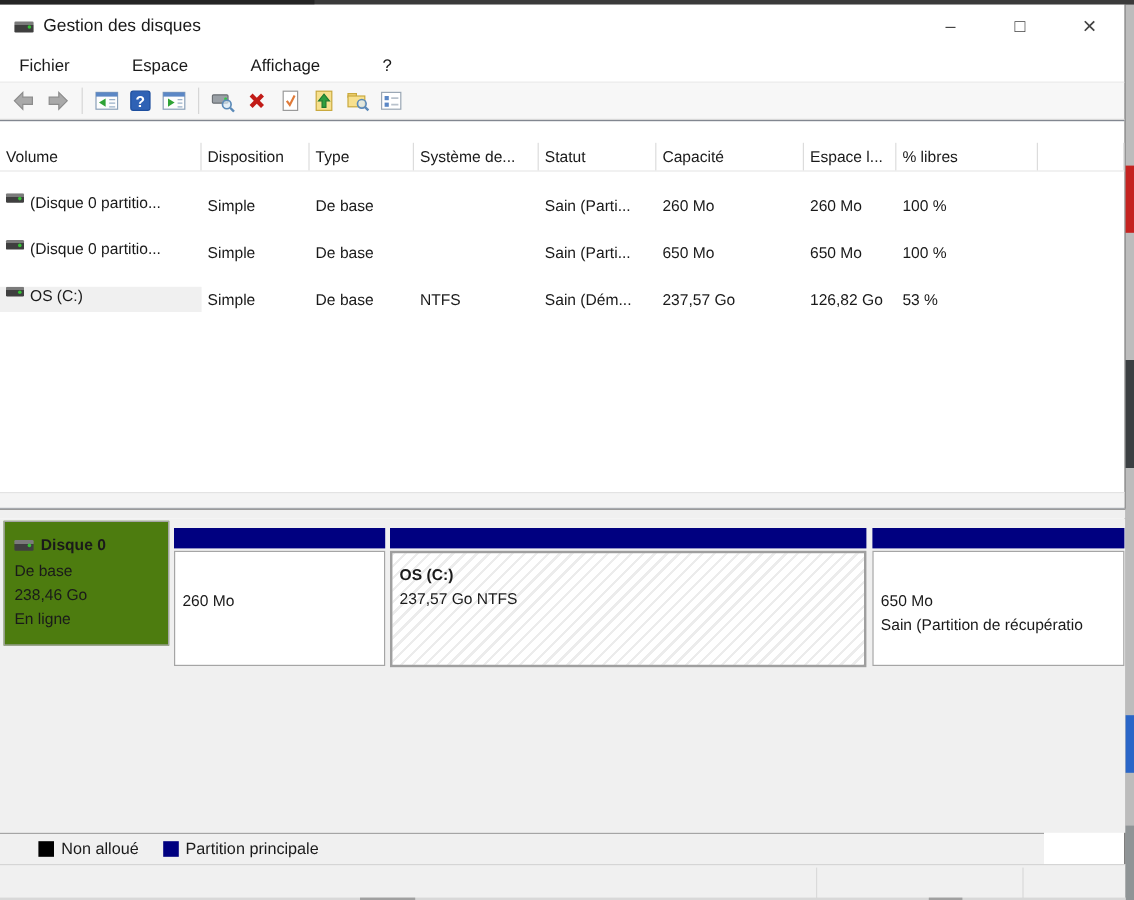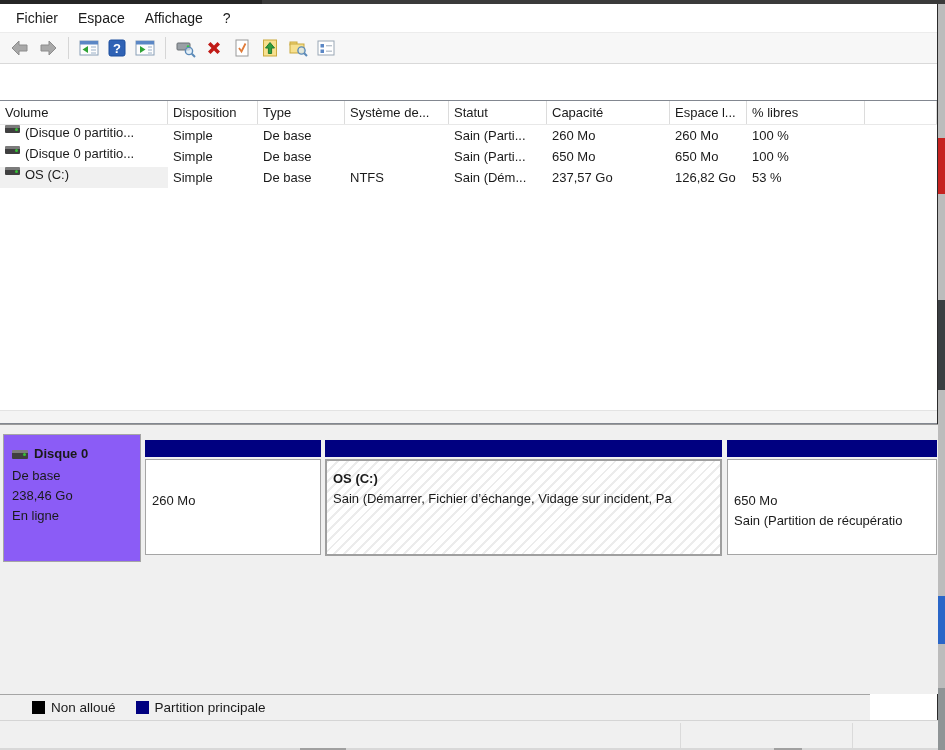--- a/index.html
+++ b/index.html
@@ -33,48 +33,48 @@
   .win-btn.close { font-size:20px; }
 
   
   .hdd { display:inline-block; width:16px; height:9px; border-radius:1px;
          background:linear-gradient(#7b7b7b 0 35%, #3f3f3f 35% 100%); position:relative; flex:0 0 auto; }
   .hdd::after { content:""; position:absolute; right:2px; top:3px; width:3px; height:3px;
                 background:#35c235; border-radius:50%; }
   .hdd.small { width:15px; height:8px; }
 
   
-  .menubar { height:28px; display:flex; align-items:center; padding-left:6px; background:#ffffff; font-size:14px; }
+  .menubar { height:28px; display:flex; align-items:center; padding-left:6px; background:#ffffff; font-size:14px;gap:32px; }
   .menu-item { padding:4px 10px; }
 
   
   .toolbar { height:32px; background:#f7f7f7; border-top:1px solid #ececec; border-bottom:1px solid #d9d9d9;
              display:flex; align-items:center; padding-left:6px; }
   .tb-btn { width:26px; height:26px; display:flex; align-items:center; justify-content:center; margin:0 1px; }
   .tb-sep { width:1px; height:22px; background:#d6d6d6; margin:0 6px; }
 
   
   .volume-pane { position:absolute; left:0; top:96px; width:937px; height:324px;
                  background:#ffffff; border:1px solid #828790; border-left:none; border-right:none; }
-  .vt-grid { display:grid; grid-template-columns:168px 90px 87px 104px 98px 123px 77px 118px auto; }
+  .vt-grid { display:grid; grid-template-columns:168px 90px 87px 104px 98px 123px 77px 118px auto;margin-top:18px; }
   .vt-header { border-bottom:1px solid #e8e8e8; }
   .vt-header .cell { height:23px; font-size:13px; padding:4px 4px 0 5px; border-right:1px solid #dcdcdc;
                      white-space:nowrap; overflow:hidden; }
   .vt-row .cell { height:21px; font-size:13px; padding:3px 4px 0 5px; white-space:nowrap; overflow:hidden; }
   .vt-row .vol-cell { display:flex; align-items:flex-start; gap:5px; padding-top:0; }
   .vt-row.selected .vol-cell { background:#f0f0f0; }
   .hscroll { position:absolute; left:0; bottom:0; width:100%; height:13px; background:#f4f4f4; border-top:1px solid #e3e3e3; }
 
   
   .splitter { position:absolute; left:0; top:420px; width:938px; height:8px; background:#f0f0f0; border-top:1px solid #9a9a9a; }
 
   
   .graph-pane { position:absolute; left:0; top:428px; width:938px; height:262px; background:#f0f0f0; }
-  .disk-header { position:absolute; left:3px; top:2px; width:138px; height:128px;
-                 background:#8b5cf6; border:1px solid #a5a5a5; padding:9px 8px; font-size:13px; line-height:20px; }
+  .disk-header { position:absolute; left:3px; top:2px; width:138px; height:104px;
+                 background:#4d7c0f; border:1px solid #a5a5a5; padding:9px 8px; font-size:13px; line-height:20px; }
   .disk-title { display:flex; align-items:center; gap:6px; font-weight:bold; margin-bottom:2px; }
   .partition { position:absolute; top:8px; height:124px; }
   .part-band { height:17px; margin-bottom:2px; }
   .part-box { height:96px; background:#ffffff; border:1px solid #a5a5a5; padding:5px 6px; font-size:13px;
               line-height:20px; white-space:nowrap; overflow:hidden; }
   .partition.selected .part-box {
       border:2px solid #9f9f9f; height:97px;
       background:repeating-linear-gradient(135deg,#ececec 0 2px,#ffffff 2px 7px);
       padding-top:8px;
   }
@@ -97,20 +97,29 @@
 </style>
 </head>
 <body>
 
 <div class="top-strip">
     <div class="darker"></div>
   </div>
 
 <div class="window">
 
+  <div class="titlebar">
+    <span class="hdd"></span>
+    <span class="title-text">Gestion des disques</span>
+    <div class="win-controls">
+      <div class="win-btn">–</div>
+      <div class="win-btn">□</div>
+      <div class="win-btn close">×</div>
+    </div>
+  </div>
 
   <div class="menubar">
     <span class="menu-item">Fichier</span>
     <span class="menu-item">Espace</span>
     <span class="menu-item">Affichage</span>
     <span class="menu-item">?</span>
   </div>
 
   <div class="toolbar">
     <div class="tb-btn">
@@ -274,21 +283,21 @@
       <div class="part-band" style="background: rgb(0, 0, 128);"></div>
       <div class="part-box">
         <div style="margin-top:26px;">260 Mo</div>
       </div>
     </div>
 
     <div class="partition p2 selected">
       <div class="part-band" style="background: rgb(0, 0, 128);"></div>
       <div class="part-box">
         <div class="part-name">OS (C:)</div>
-        <div>Sain (Démarrer, Fichier d’échange, Vidage sur incident, Pa</div>
+        <div>237,57 Go NTFS</div>
       </div>
     </div>
 
     <div class="partition p3">
       <div class="part-band" style="background: rgb(0, 0, 128);"></div>
       <div class="part-box">
         <div style="margin-top:26px;">650 Mo</div>
         <div>Sain (Partition de récupératio</div>
       </div>
     </div>

